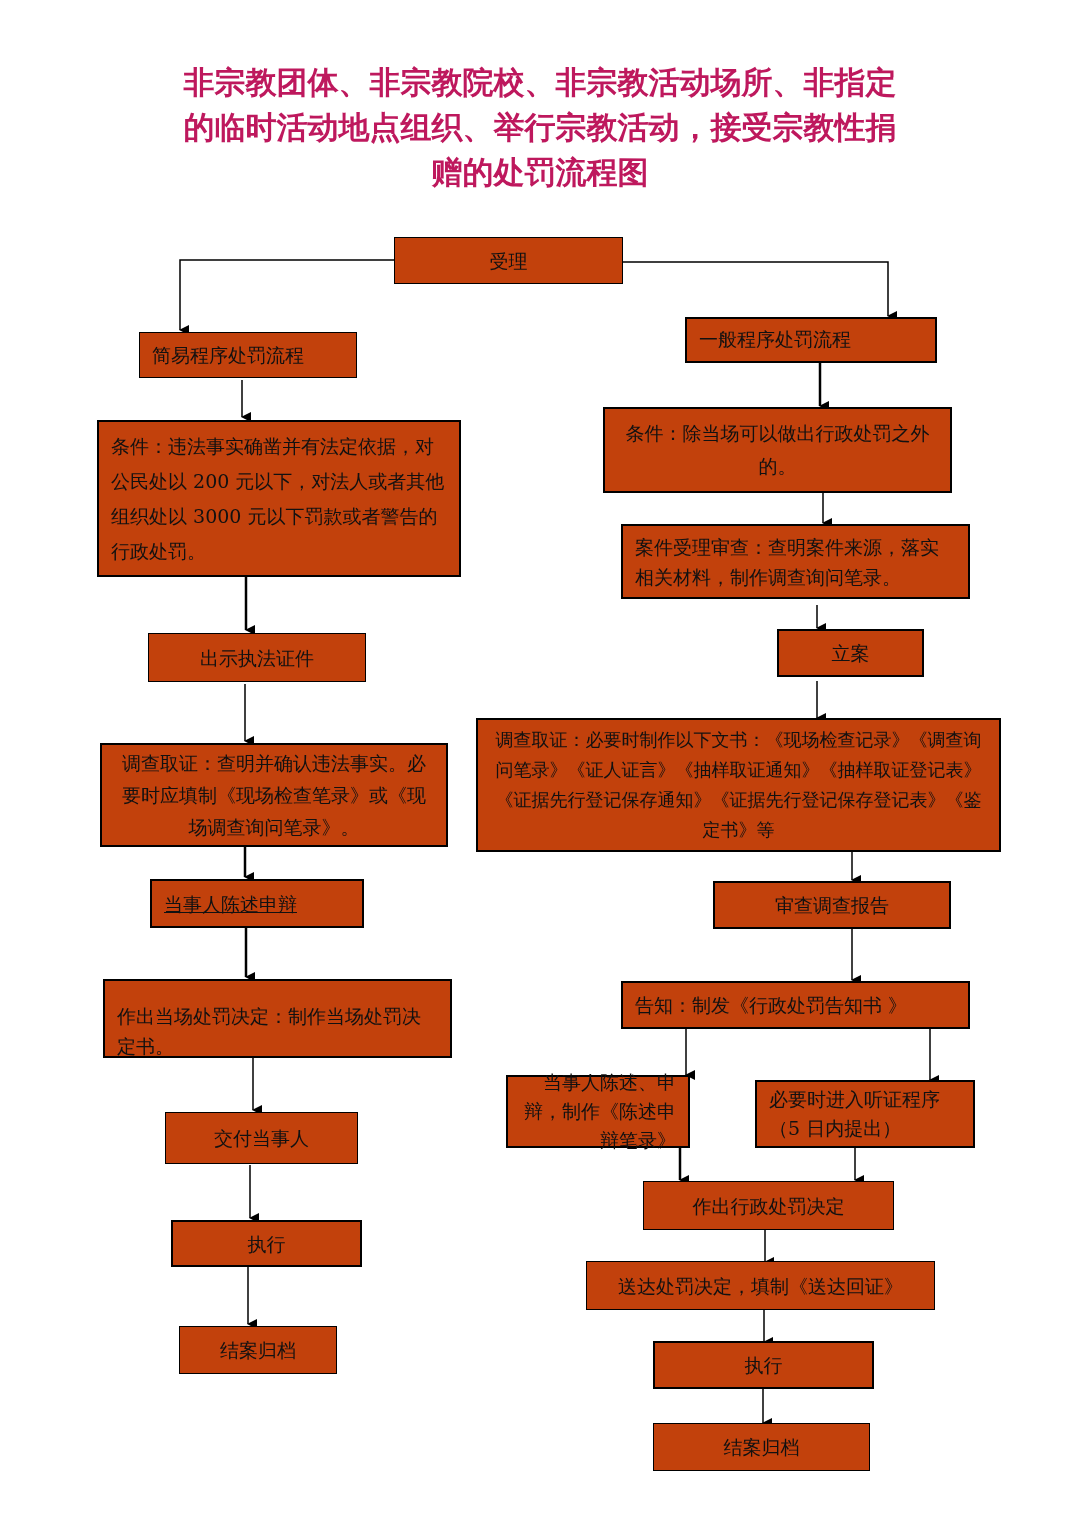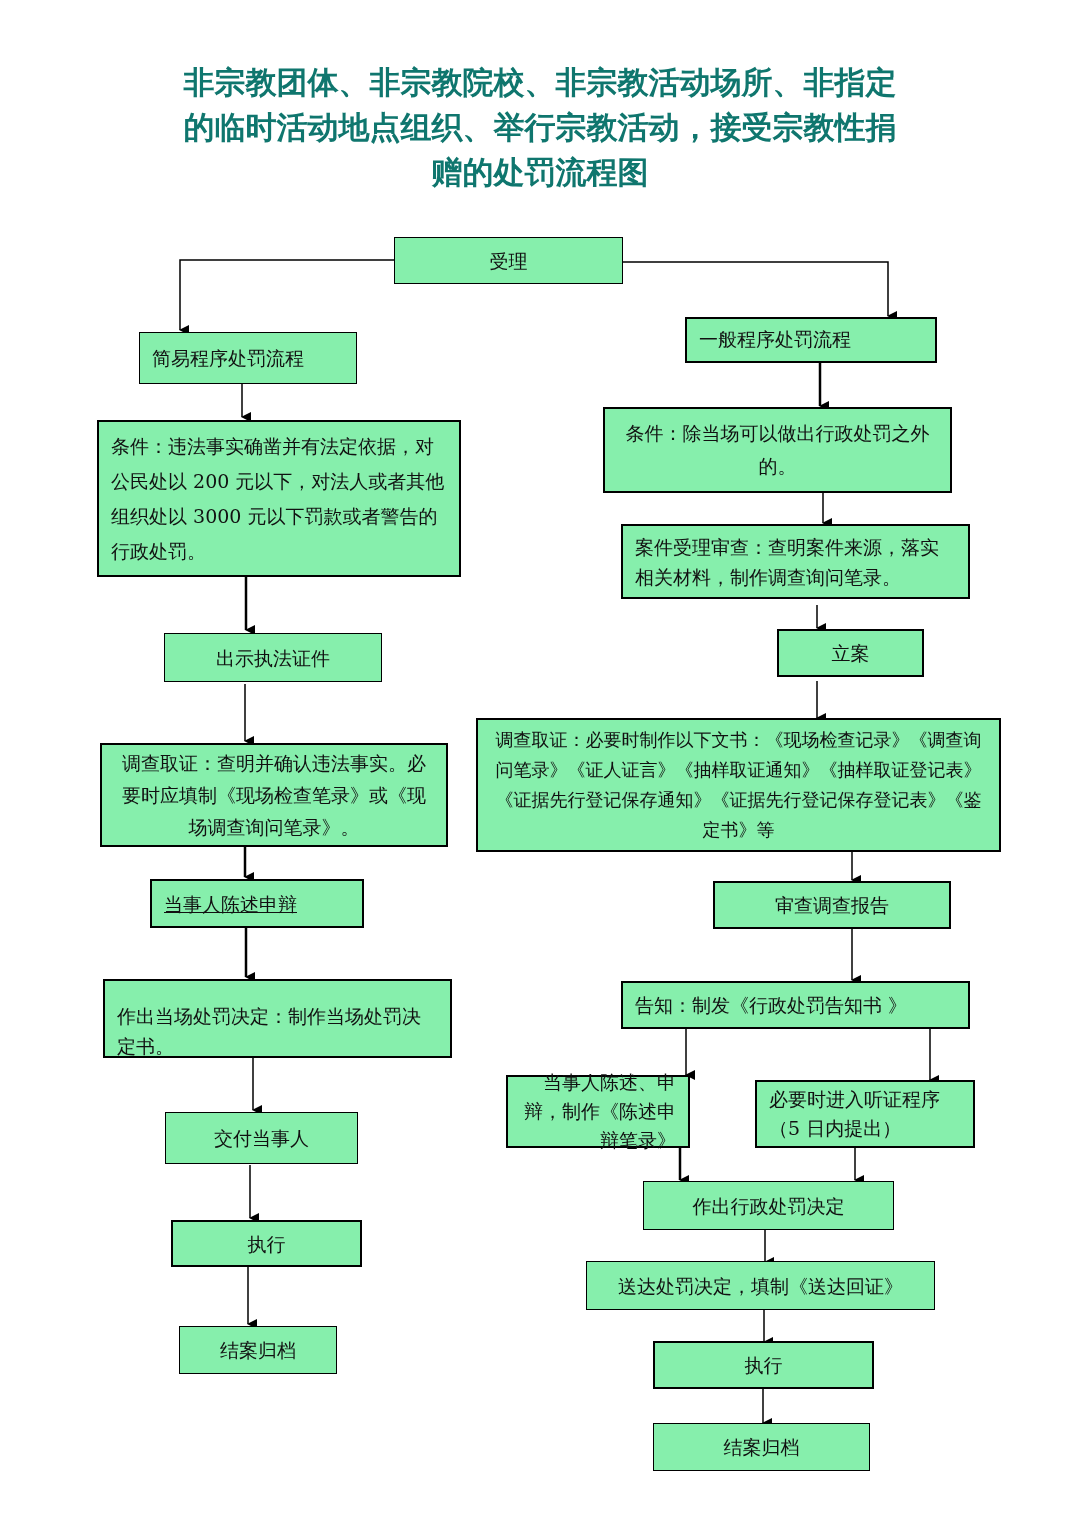--- a/index.html
+++ b/index.html
@@ -1,21 +1,21 @@
 <!DOCTYPE html>
 <html><head>
   <meta charset="utf-8">
   <style>
     html, body { margin:0; padding:0; background:#ffffff; }
     body { width:1075px; height:1520px; position:relative; overflow:hidden;
            font-family:"DejaVu Serif", "Liberation Serif", serif; color:#111; }
     .title { position:absolute; left:120px; width:840px; top:60px; text-align:center;
              font-family:"DejaVu Sans", "Liberation Sans", sans-serif; font-weight:bold;
-             font-size:31px; line-height:45px; color:#0f766e; letter-spacing:0px; }
-    .box { position:absolute; box-sizing:border-box; border:2px solid #000; background:#86efac;
+             font-size:31px; line-height:45px; color:#be185d; letter-spacing:0px; }
+    .box { position:absolute; box-sizing:border-box; border:2px solid #000; background:#c2410c;
            font-size:19px; line-height:34px; padding:0 12px; display:flex; align-items:center; }
     .box.thin { border-width:1.5px; }
     .box.center { justify-content:center; text-align:center; }
     .box.left { justify-content:flex-start; text-align:left; }
     .box span { display:block; }
     svg.connectors { position:absolute; left:0; top:0; }
   </style>
 </head>
 <body>
 
@@ -56,27 +56,27 @@
   <line x1="855" y1="1148" x2="855" y2="1180" stroke="#000" stroke-width="1.5" marker-end="url(#ah)"></line>
   <line x1="765" y1="1228" x2="765" y2="1262" stroke="#000" stroke-width="1.5" marker-end="url(#ah)"></line>
   <line x1="764" y1="1309" x2="764" y2="1342" stroke="#000" stroke-width="1.5" marker-end="url(#ah)"></line>
   <line x1="763" y1="1388" x2="763" y2="1423" stroke="#000" stroke-width="1.5" marker-end="url(#ah)"></line>
 </svg>
 
 <div class="box thin center" style="left:394px; top:237px; width:229px; height:47px;">
   <span>受理</span>
 </div>
 
-<div class="box thin left" style="left:139px; top:332px; width:218px; height:52px;">
+<div class="box thin left" style="left:139px; top:332px; width:218px; height:46px;">
   <span>简易程序处罚流程</span>
 </div>
 <div class="box left" style="left:97px; top:420px; width:364px; height:157px; line-height:35px;">
   <span>条件：违法事实确凿并有法定依据，对公民处以 200 元以下，对法人或者其他组织处以 3000 元以下罚款或者警告的行政处罚。</span>
 </div>
-<div class="box thin center" style="left:164px; top:633px; width:218px; height:49px;">
+<div class="box thin center" style="left:148px; top:633px; width:218px; height:49px;">
   <span>出示执法证件</span>
 </div>
 <div class="box left" style="left:100px; top:743px; width:348px; height:104px; line-height:32px; text-align:center;">
   <span>调查取证：查明并确认违法事实。必要时应填制《现场检查笔录》或《现场调查询问笔录》。</span>
 </div>
 <div class="box left" style="left:150px; top:879px; width:214px; height:49px;text-decoration:underline;">
   <span>当事人陈述申辩</span>
 </div>
 <div class="box left" style="left:103px; top:979px; width:349px; height:79px; align-items:flex-start; padding-top:20px; line-height:30px;">
   <span>作出当场处罚决定：制作当场处罚决定书。</span>

